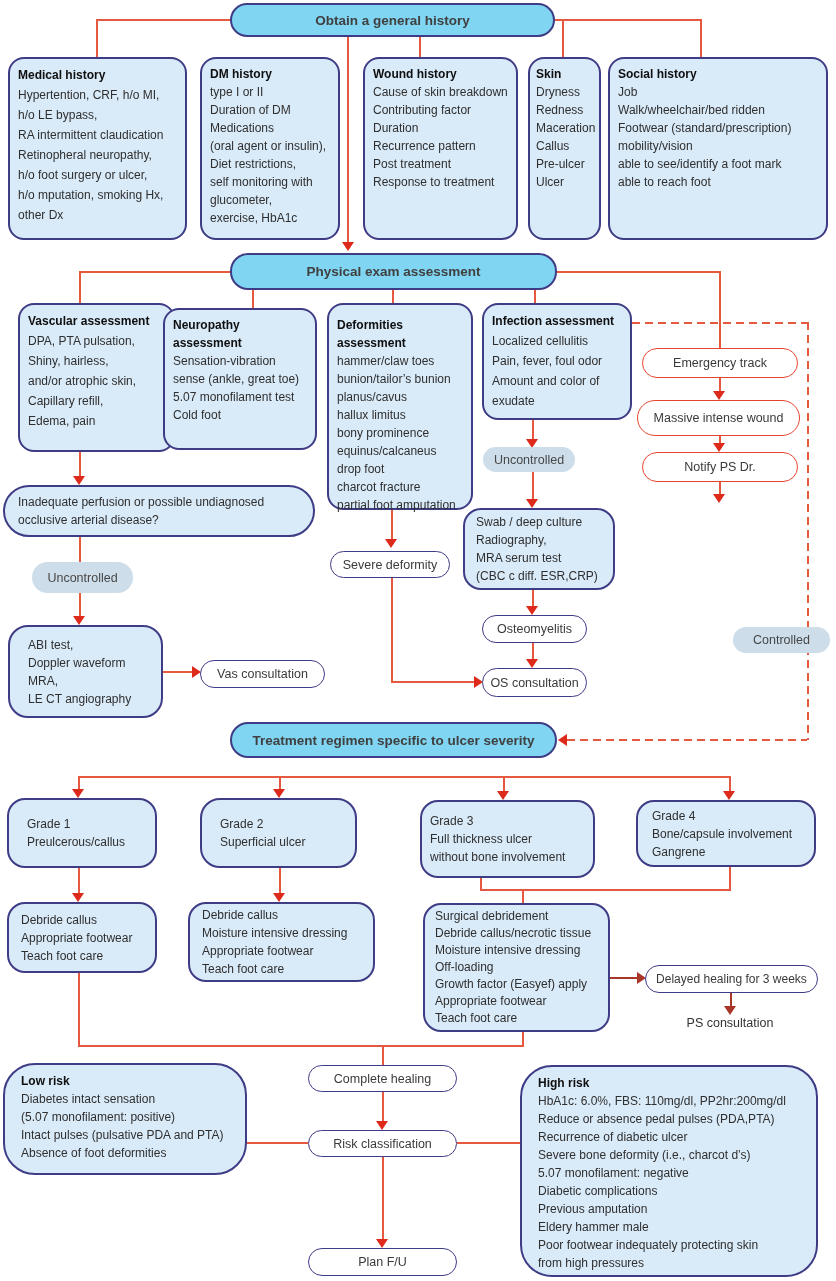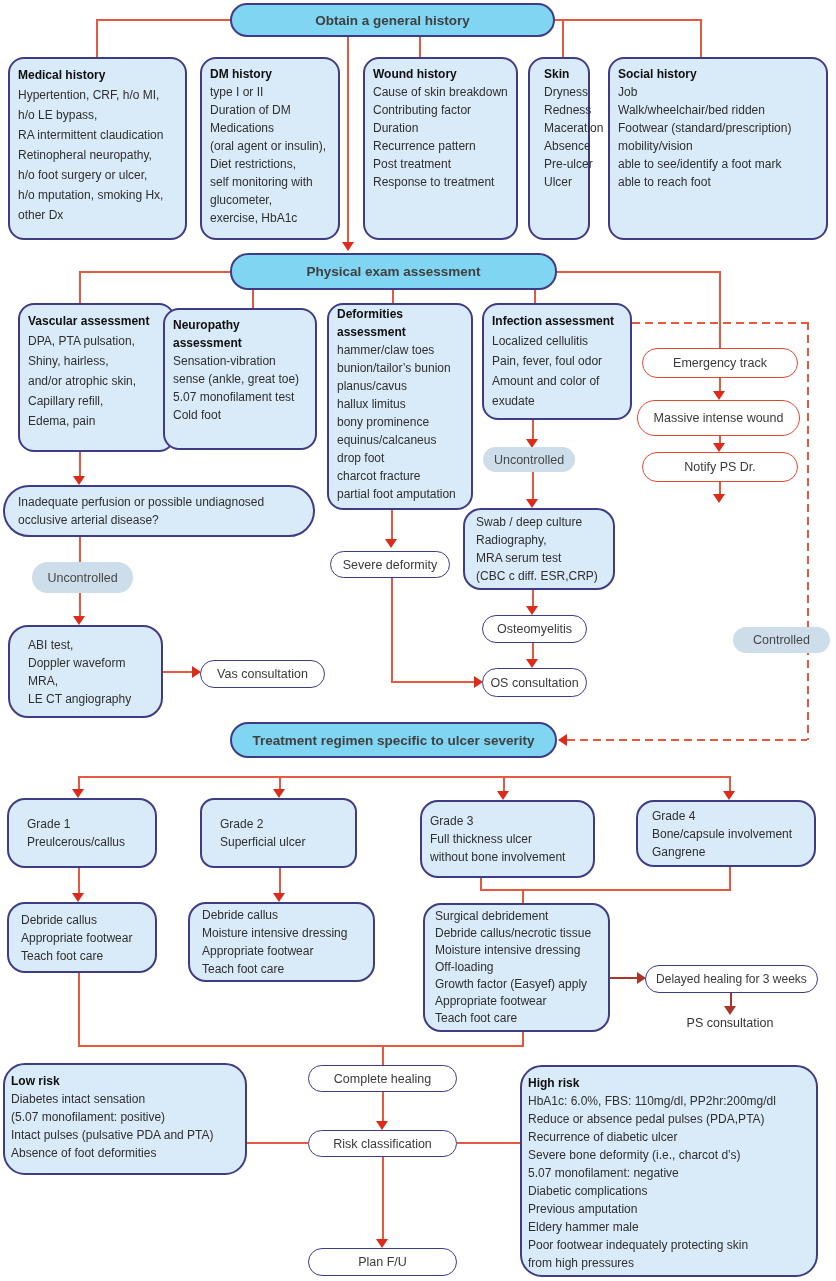--- a/index.html
+++ b/index.html
@@ -23,23 +23,23 @@
   
   .banner{position:absolute;box-sizing:border-box;background:var(--banner);
     border:2px solid var(--navy);border-radius:18px;display:flex;align-items:center;
     justify-content:center;font-weight:bold;font-size:13.5px;color:#404040;z-index:2;}
   .box{position:absolute;box-sizing:border-box;background:var(--boxfill);
     border:2px solid var(--navy);border-radius:16px;padding:6px 8px;
     font-size:12px;line-height:18px;z-index:2;}
   .box .bt{font-weight:bold;color:#0f0f0f;white-space:nowrap;}
   .box .ln{white-space:nowrap;}
   .box.sp{line-height:20px;}
-  .box.tight{padding:0 8px;}
+  .box.tight{padding:11px 8px;}
   .box.ctr{display:flex;flex-direction:column;justify-content:center;}
-  .box.big{border-radius:22px;padding:7px 6px;}
+  .box.big{border-radius:32px;padding:7px 16px;}
   .box.pill{border-radius:26px;}
   .oval{position:absolute;box-sizing:border-box;background:#fff;border:1.6px solid var(--navy);
     border-radius:999px;display:flex;align-items:center;justify-content:center;
     font-size:12.5px;color:#3a3a3a;white-space:nowrap;z-index:2;}
   .oval.red{border-color:var(--redoval);}
   .badge{position:absolute;box-sizing:border-box;background:var(--badge);border-radius:999px;
     display:flex;align-items:center;justify-content:center;font-size:12.5px;color:#474747;z-index:3;}
   .plain{position:absolute;font-size:12.5px;color:#333;text-align:center;z-index:2;}
 </style>
 </head>
@@ -167,27 +167,27 @@
     <div class="bt">Wound history</div>
     <div>
         <div class="ln">Cause of skin breakdown</div>
         <div class="ln">Contributing factor</div>
         <div class="ln">Duration</div>
         <div class="ln">Recurrence pattern</div>
         <div class="ln">Post treatment</div>
         <div class="ln">Response to treatment</div>
       </div>
   </div>
-  <div class="box" style="left:528px;top:57px;width:62px;height:183px;padding:6px 14px">
+  <div class="box" style="left:528px;top:57px;width:73px;height:183px;padding:6px 6px">
     <div class="bt">Skin</div>
     <div>
         <div class="ln">Dryness</div>
         <div class="ln">Redness</div>
         <div class="ln">Maceration</div>
-        <div class="ln">Absence</div>
+        <div class="ln">Callus</div>
         <div class="ln">Pre-ulcer</div>
         <div class="ln">Ulcer</div>
       </div>
   </div>
   <div class="box" style="left:608px;top:57px;width:220px;height:183px">
     <div class="bt">Social history</div>
     <div>
         <div class="ln">Job</div>
         <div class="ln">Walk/wheelchair/bed ridden</div>
         <div class="ln">Footwear (standard/prescription)</div>
@@ -277,21 +277,21 @@
   <div class="oval" style="left:330px;top:551px;width:120px;height:27px">Severe deformity</div>
   <div class="oval" style="left:482px;top:615px;width:105px;height:28px">Osteomyelitis</div>
   <div class="oval" style="left:482px;top:668px;width:105px;height:29px">OS consultation</div>
 
   <div class="box ctr" style="left:7px;top:798px;width:150px;height:70px;border-radius:18px;padding-left:18px">
     <div>
         <div class="ln">Grade 1</div>
         <div class="ln">Preulcerous/callus</div>
       </div>
   </div>
-  <div class="box ctr" style="left:200px;top:798px;width:157px;height:70px;border-radius:14px;padding-left:18px">
+  <div class="box ctr" style="left:200px;top:798px;width:157px;height:70px;border-radius:20px;padding-left:18px">
     <div>
         <div class="ln">Grade 2</div>
         <div class="ln">Superficial ulcer</div>
       </div>
   </div>
   <div class="box ctr" style="left:420px;top:800px;width:175px;height:78px;border-radius:18px;">
     <div>
         <div class="ln">Grade 3</div>
         <div class="ln">Full thickness ulcer</div>
         <div class="ln">without bone involvement</div>

